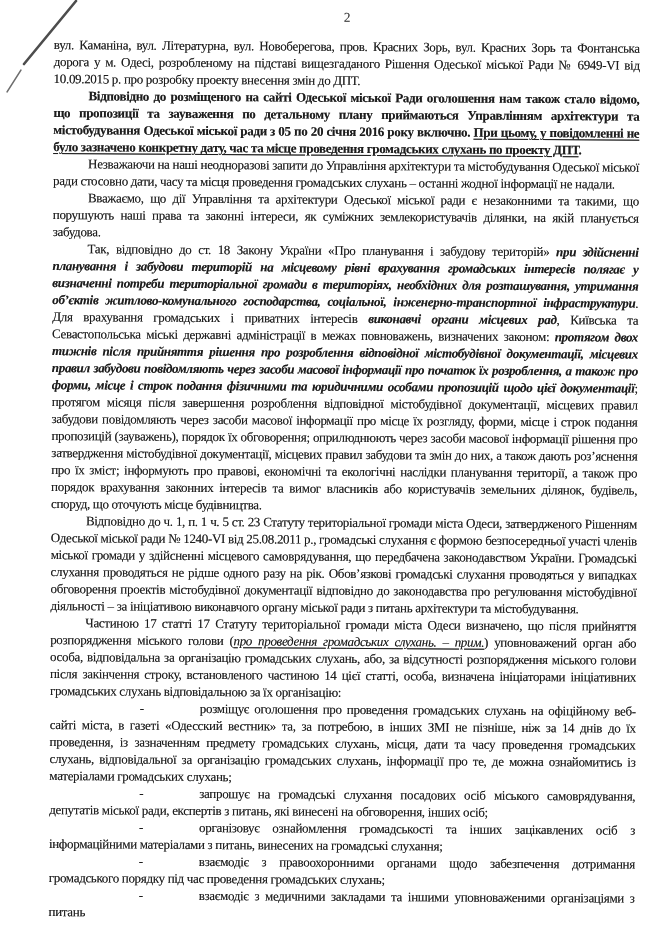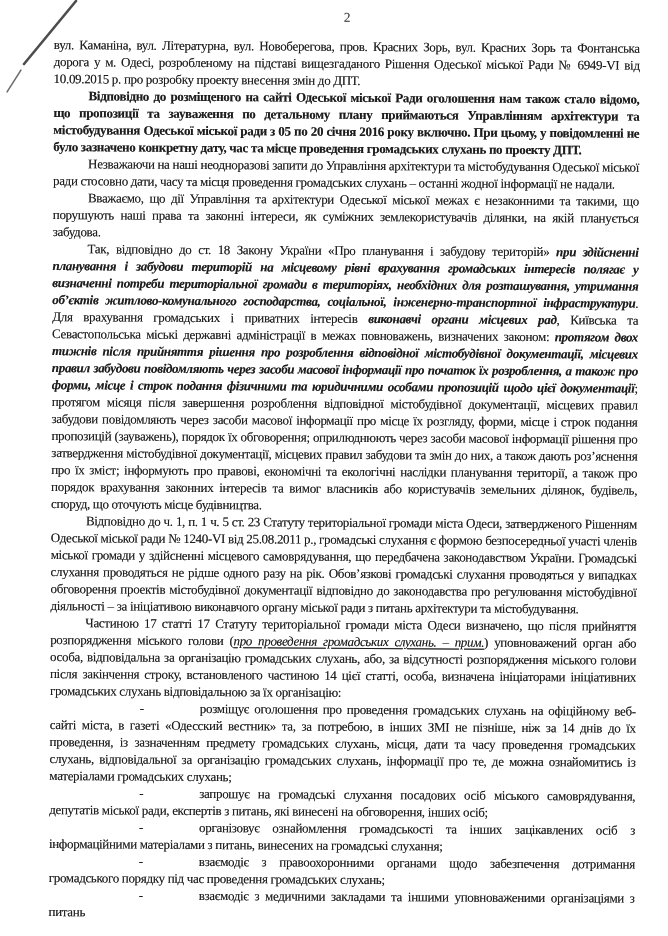--- a/index.html
+++ b/index.html
@@ -39,21 +39,21 @@
     font-size: 13px;
     line-height: 17px;
     letter-spacing: -0.32px;
     text-align: justify;
     text-shadow: 0 0 0.45px rgba(20,20,20,0.55);
   }
   .para { margin: 0; text-align: justify; }
   .ind { text-indent: 35px; }
   .bold { font-weight: bold; }
   .bi { font-weight: bold; font-style: italic; }
-  .u { text-decoration-thickness: 1.4px; text-underline-offset: 2px; }
+  .u { text-decoration: underline; text-decoration-thickness: 1.4px; text-underline-offset: 2px; }
   .iu { font-style: italic; text-decoration: underline; text-underline-offset: 2px; }
   .li { text-indent: 90px; }
   .li .gap { display: inline-block; width: 56px; }
   .crease {
     position: absolute;
     left: 0; top: 0;
     z-index: 2;
   }
 </style>
 </head>
@@ -71,21 +71,21 @@
     <div class="page-number">2</div>
 
     <div class="content">
 
       <p class="para"><span>вул. Каманіна, вул. Літературна, вул. Новоберегова, пров. Красних Зорь, вул. Красних Зорь та Фонтанська дорога у м. Одесі, розробленому на підставі вищезгаданого Рішення Одеської міської Ради № 6949-VI від 10.09.2015 р. про розробку проекту внесення змін до ДПТ.</span></p>
 
       <p class="para ind bold"><span>Відповідно до розміщеного на сайті Одеської міської Ради оголошення нам також стало відомо, що пропозиції та зауваження по детальному плану приймаються Управлінням архітектури та містобудування Одеської міської ради з 05 по 20 січня 2016 року включно. </span><span class="u">При цьому, у повідомленні не було зазначено конкретну дату, час та місце проведення громадських слухань по проекту ДПТ</span><span>.</span></p>
 
       <p class="para ind"><span>Незважаючи на наші неодноразові запити до Управління архітектури та містобудування Одеської міської ради стосовно дати, часу та місця проведення громадських слухань – останні жодної інформації не надали.</span></p>
 
-      <p class="para ind"><span>Вважаємо, що дії Управління та архітектури Одеської міської межах є незаконними та такими, що порушують наші права та законні інтереси, як суміжних землекористувачів ділянки, на якій планується забудова.</span></p>
+      <p class="para ind"><span>Вважаємо, що дії Управління та архітектури Одеської міської ради є незаконними та такими, що порушують наші права та законні інтереси, як суміжних землекористувачів ділянки, на якій планується забудова.</span></p>
 
       <p class="para ind"><span>Так, відповідно до ст. 18 Закону України «Про планування і забудову територій» </span><span class="bi">при здійсненні планування і забудови територій на місцевому рівні врахування громадських інтересів полягає у визначенні потреби територіальної громади в територіях, необхідних для розташування, утримання об’єктів житлово-комунального господарства, соціальної, інженерно-транспортної інфраструктури</span><span>. Для врахування громадських і приватних інтересів </span><span class="bi">виконавчі органи місцевих рад</span><span>, Київська та Севастопольська міські державні адміністрації в межах повноважень, визначених законом: </span><span class="bi">протягом двох тижнів після прийняття рішення про розроблення відповідної містобудівної документації, місцевих правил забудови повідомляють через засоби масової інформації про початок їх розроблення, а також про форми, місце і строк подання фізичними та юридичними особами пропозицій щодо цієї документації</span><span>; протягом місяця після завершення розроблення відповідної містобудівної документації, місцевих правил забудови повідомляють через засоби масової інформації про місце їх розгляду, форми, місце і строк подання пропозицій (зауважень), порядок їх обговорення; оприлюднюють через засоби масової інформації рішення про затвердження містобудівної документації, місцевих правил забудови та змін до них, а також дають роз’яснення про їх зміст; інформують про правові, економічні та екологічні наслідки планування території, а також про порядок врахування законних інтересів та вимог власників або користувачів земельних ділянок, будівель, споруд, що оточують місце будівництва.</span></p>
 
       <p class="para ind"><span>Відповідно до ч. 1, п. 1 ч. 5 ст. 23 Статуту територіальної громади міста Одеси, затвердженого Рішенням Одеської міської ради № 1240-VI від 25.08.2011 р., громадські слухання є формою безпосередньої участі членів міської громади у здійсненні місцевого самоврядування, що передбачена законодавством України. Громадські слухання проводяться не рідше одного разу на рік. Обов’язкові громадські слухання проводяться у випадках обговорення проектів містобудівної документації відповідно до законодавства про регулювання містобудівної діяльності – за ініціативою виконавчого органу міської ради з питань архітектури та містобудування.</span></p>
 
       <p class="para ind"><span>Частиною 17 статті 17 Статуту територіальної громади міста Одеси визначено, що після прийняття розпорядження міського голови (</span><span class="iu">про проведення громадських слухань. – прим.</span><span>) уповноважений орган або особа, відповідальна за організацію громадських слухань, або, за відсутності розпорядження міського голови після закінчення строку, встановленого частиною 14 цієї статті, особа, визначена ініціаторами ініціативних громадських слухань відповідальною за їх організацію:</span></p>
 
       <p class="para li"><span>-</span><span class="gap"></span><span>розміщує оголошення про проведення громадських слухань на офіційному веб-сайті міста, в газеті «Одесский вестник» та, за потребою, в інших ЗМІ не пізніше, ніж за 14 днів до їх проведення, із зазначенням предмету громадських слухань, місця, дати та часу проведення громадських слухань, відповідальної за організацію громадських слухань, інформації про те, де можна ознайомитись із матеріалами громадських слухань;</span></p>
 
       <p class="para li"><span>-</span><span class="gap"></span><span>запрошує на громадські слухання посадових осіб міського самоврядування, депутатів міської ради, експертів з питань, які винесені на обговорення, інших осіб;</span></p>

